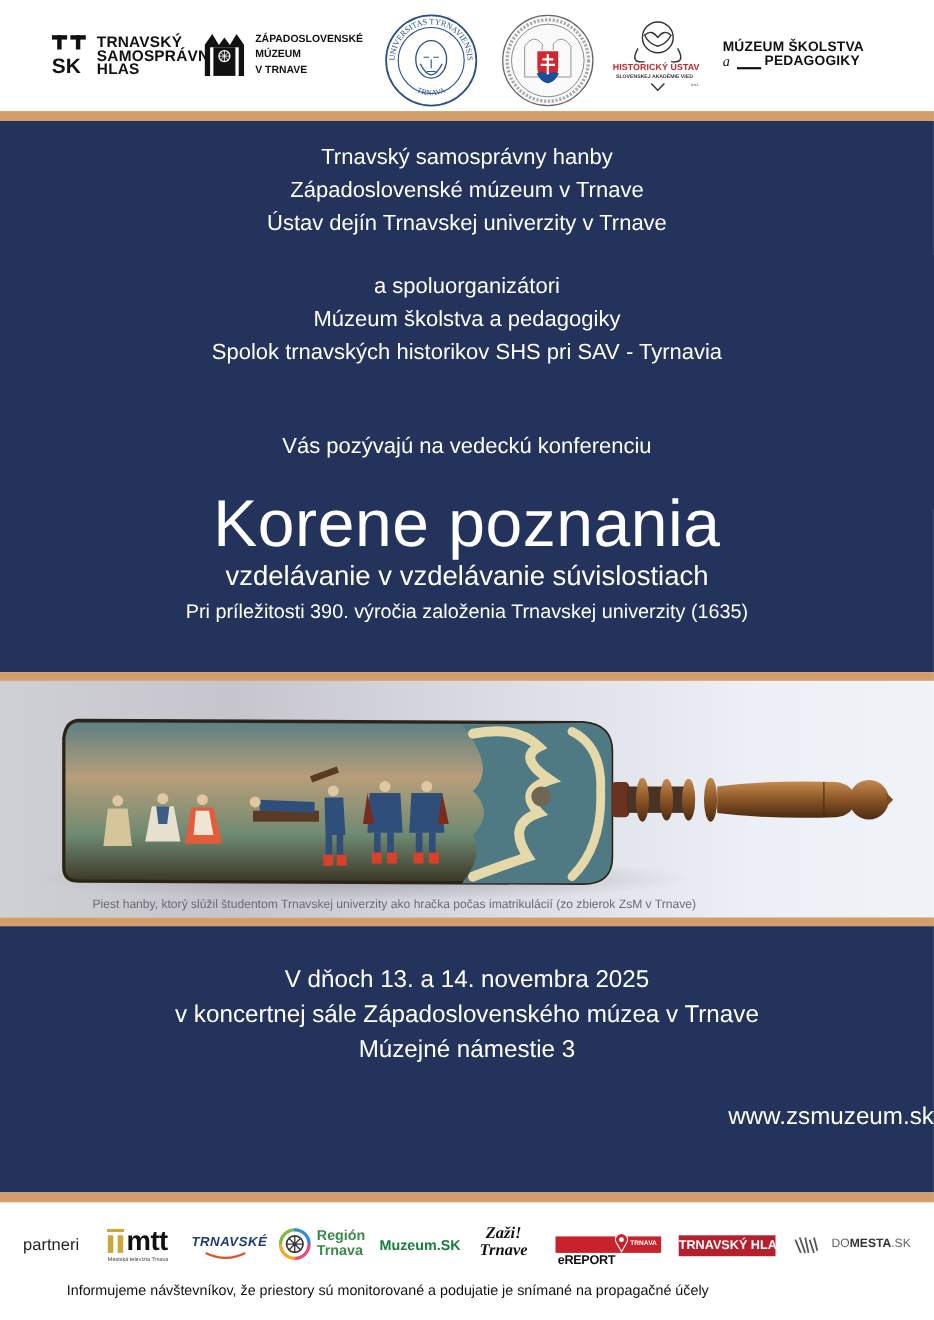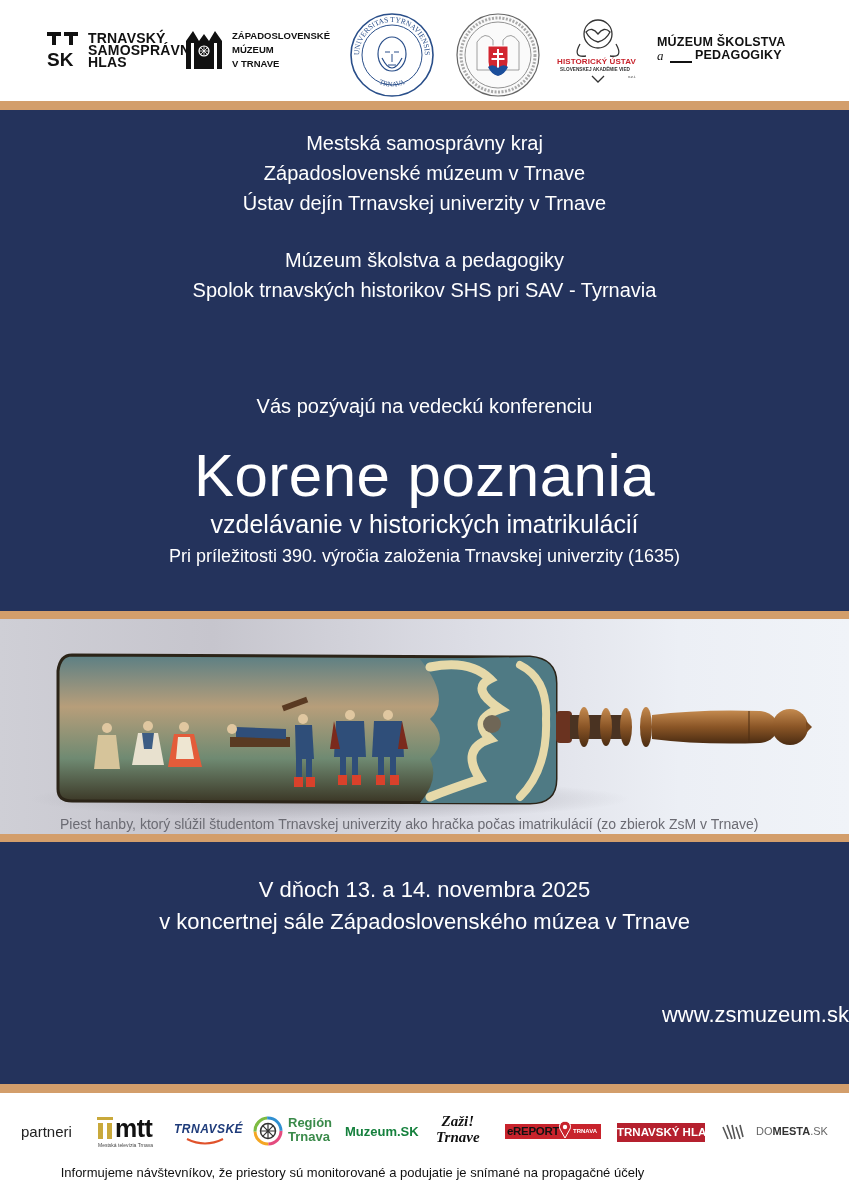--- a/index.html
+++ b/index.html
@@ -28,21 +28,21 @@
   
   .center { position: absolute; left: 0; width: 849px; text-align: center; }
   .org-line { font-size: 20px; line-height: 30px; color: #fff; }
   .title { font-size: 60px; line-height: 64px; color: #fff; letter-spacing: 0.5px; }
   .subtitle { font-size: 25px; line-height: 30px; color: #fff; }
   .occasion { font-size: 18px; line-height: 22px; color: #fff; }
 
   
   .photo { position: absolute; left: 0; top: 619px; width: 849px; height: 215px;
            background: linear-gradient(90deg, #cfcfd6 0%, #c6c5cd 25%, #dcdde5 55%, #eceff5 80%, #f0f3f8 100%); overflow: hidden; }
-  .caption { position: absolute; left: 60px; top: 197px; font-size: 14px; color: #6b6b73; white-space: nowrap; }
+  .caption { position: absolute; left: 84px; top: 197px; font-size: 11px; color: #6b6b73; white-space: nowrap; }
 
   .event-line { font-size: 22px; line-height: 32px; color: #fff; }
   .url { font-size: 22px; line-height: 30px; color: #fff; }
 
   
   .partners-label { position: absolute; left: 21px; top: 1123px; font-size: 15px; color: #222; }
   .p-logo { position: absolute; color: #111; white-space: nowrap; }
   .notice { position: absolute; left: 0; top: 1165px; width: 705px; text-align: center; font-size: 13px; color: #111; }
 </style>
 </head>
@@ -122,34 +122,35 @@
     <div class="msp-line"></div>
     <div class="msp-2">PEDAGOGIKY</div>
   </div>
 </div>
 
 <div class="band" style="top:101px;height:9px;"></div>
 
 <div class="navy" style="top:110px;height:501px;"></div>
 
 <div class="center" style="top:128px;">
-  <div class="org-line">Mestská samosprávny kraj</div>
+  <div class="org-line">Trnavský samosprávny hanby</div>
   <div class="org-line">Západoslovenské múzeum v Trnave</div>
   <div class="org-line">Ústav dejín Trnavskej univerzity v Trnave</div>
 </div>
 
 <div class="center" style="top:245px;">
+  <div class="org-line">a spoluorganizátori</div>
   <div class="org-line">Múzeum školstva a pedagogiky</div>
   <div class="org-line">Spolok trnavských historikov SHS pri SAV - Tyrnavia</div>
 </div>
 
 <div class="center org-line" style="top:391px;">Vás pozývajú na vedeckú konferenciu</div>
 
 <div class="center title" style="top:444px;">Korene poznania</div>
-<div class="center subtitle" style="top:509px;">vzdelávanie v historických imatrikulácií</div>
+<div class="center subtitle" style="top:509px;">vzdelávanie v vzdelávanie súvislostiach</div>
 <div class="center occasion" style="top:545px;">Pri príležitosti 390. výročia založenia Trnavskej univerzity (1635)</div>
 
 <div class="band" style="top:611px;height:8px;"></div>
 
 <div class="photo">
   <svg width="849" height="215" viewBox="0 0 849 215" style="position:absolute;left:0;top:0;">
     <defs>
       <linearGradient id="scene" x1="0" y1="0" x2="0" y2="1">
         <stop offset="0" stop-color="#5b7f84"></stop>
         <stop offset="0.35" stop-color="#b79e7a"></stop>
@@ -224,20 +225,21 @@
   <div class="caption">Piest hanby, ktorý slúžil študentom Trnavskej univerzity ako hračka počas imatrikulácií (zo zbierok ZsM v Trnave)</div>
 </div>
 
 <div class="band" style="top:834px;height:8px;"></div>
 
 <div class="navy" style="top:842px;height:242px;"></div>
 
 <div class="center" style="top:874px;">
   <div class="event-line">V dňoch 13. a 14. novembra 2025</div>
   <div class="event-line">v koncertnej sále Západoslovenského múzea v Trnave</div>
+  <div class="event-line">Múzejné námestie 3</div>
 </div>
 <div class="center url" style="top:1000px;text-align:right;">
   <span>www.zsmuzeum.sk</span>
 </div>
 
 <div class="band" style="top:1084px;height:9px;"></div>
 
 <div class="partners-label">partneri</div>
 
 <div>
@@ -273,21 +275,21 @@
 </div>
 
 <div class="p-logo" style="left:345px;top:1124px;font-size:13px;font-weight:bold;color:#15803d;">Muzeum.SK</div>
 
 <div class="p-logo" style="left:436px;top:1113px;font-family:'Liberation Serif',serif;font-weight:bold;font-style:italic;font-size:15px;line-height:16px;text-align:center;color:#111;">
   <div>Zaži!</div>
   <div>Trnave</div>
 </div>
 
 <div class="p-logo" style="left:505px;top:1124px;height:15px;width:96px;background:#c8232c;">
-  <span style="position:absolute;left:2px;top:0;font-size:11.5px;font-weight:bold;color:#111;line-height:15px;letter-spacing:-0.3px;">eREPORT</span>
+  <span style="position:absolute;left:2px;top:15px;font-size:11.5px;font-weight:bold;color:#111;line-height:15px;letter-spacing:-0.3px;">eREPORT</span>
   <svg style="position:absolute;left:54px;top:-3px;" width="12" height="18" viewBox="0 0 12 18">
       <path d="M6 17 L1 8 A5.5 5.5 0 1 1 11 8 Z" fill="#c8232c" stroke="#fff" stroke-width="1"></path>
       <circle cx="6" cy="6" r="2.2" fill="#fff"></circle>
     </svg>
   <span style="position:absolute;left:68px;top:0;font-size:6px;font-weight:bold;color:#fff;line-height:15px;">TRNAVA</span>
 </div>
 
 <div class="p-logo" style="left:617px;top:1123px;height:19px;width:88px;background:#b5202e;color:#fff;font-size:11.5px;font-weight:bold;text-align:right;line-height:19px;">TRNAVSKÝ HLAS</div>
 
 <div>

